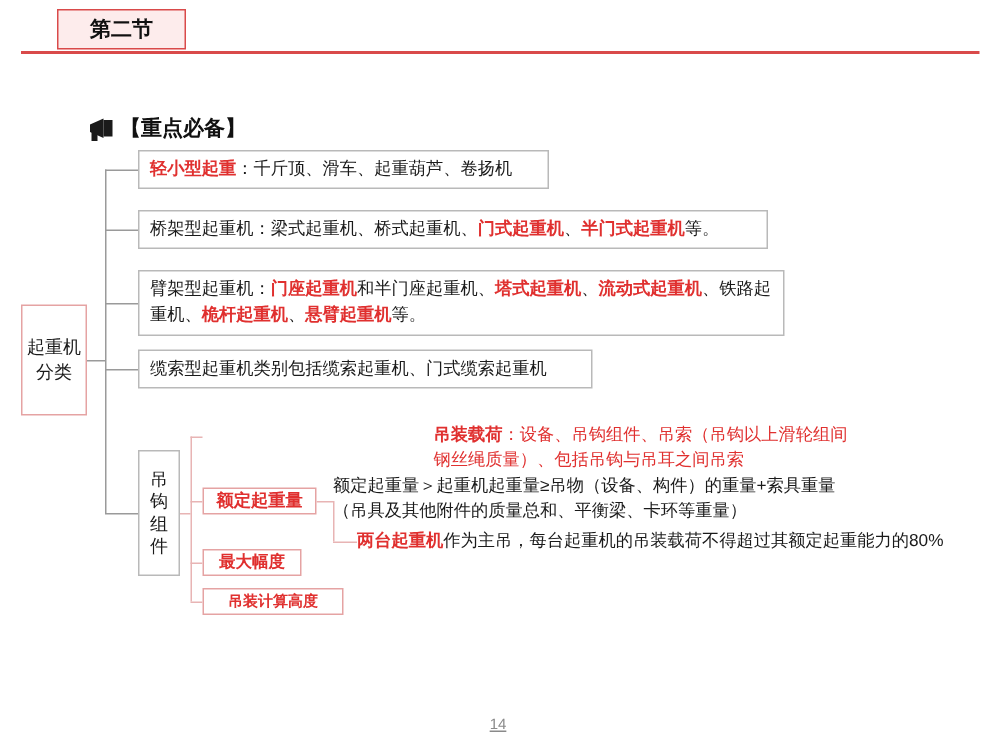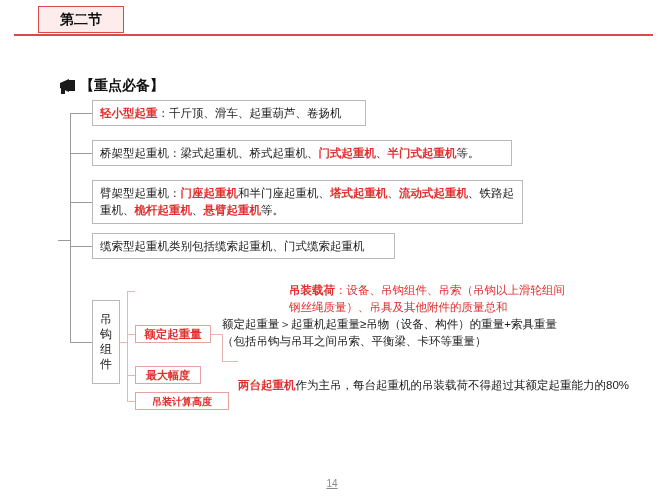--- a/index.html
+++ b/index.html
@@ -107,21 +107,21 @@
   #node-load    { left: 135px; top: 282px; width: 430px; height: 40px;
                   border: none; background: transparent; padding: 0;
                   align-items: flex-start; justify-content: flex-end; }
   #node-rated   { left: 135px; top: 325px; width: 76px; height: 18px;
                   border: 1px solid #e5a3a3; background: #ffffff;
                   justify-content: center; padding: 0; }
   #node-rated-desc { left: 222px; top: 313px; width: 343px; height: 40px;
                   border: none; background: transparent; padding: 0;
                   align-items: center; }
   #node-two     { left: 238px; top: 352px; width: 416px; height: 18px;
-                  border: none; background: transparent; padding: 0; margin-top: 24px; }
+                  border: none; background: transparent; padding: 0; }
   #node-span    { left: 135px; top: 366px; width: 66px; height: 18px;
                   border: 1px solid #e5a3a3; background: #ffffff;
                   justify-content: center; padding: 0; }
   #node-height  { left: 135px; top: 392px; width: 94px; height: 18px;
                   border: 1px solid #e5a3a3; background: #ffffff;
                   justify-content: center; padding: 0; }
   .leaf-text {
     font-size: 11.5px;
     line-height: 17px;
     color: #1a1a1a;
@@ -178,20 +178,23 @@
   <div class="line hline" style="left:120px; top:342px; width:7px; background:#e8b4b4;"></div>
   <div class="line hline" style="left:127px; top:291px; width:8px; background:#e8b4b4;"></div>
   <div class="line hline" style="left:127px; top:334px; width:8px; background:#e8b4b4;"></div>
   <div class="line hline" style="left:127px; top:375px; width:8px; background:#e8b4b4;"></div>
   <div class="line hline" style="left:127px; top:401px; width:8px; background:#e8b4b4;"></div>
 
   <div class="line hline" style="left:211px; top:334px; width:11px; background:#e8b4b4;"></div>
   <div class="line vline" style="left:222px; top:334px; height:27px; background:#e8b4b4;"></div>
   <div class="line hline" style="left:222px; top:361px; width:16px; background:#e8b4b4;"></div>
 
+  <div class="node" id="root-node">
+    <span>起重机分类</span>
+  </div>
 
   <div class="node" id="node-bridge">
     <span>
       <span>桥架型起重机</span><span>：梁式起重机、桥式起重机、</span><span class="redb">门式起重机</span><span>、</span><span class="redb">半门式起重机</span><span>等。</span>
     </span>
   </div>
 
   <div class="node" id="node-light">
     <span>
       <span class="redb">轻小型起重</span><span>：千斤顶、滑车、起重葫芦、卷扬机</span>
@@ -208,32 +211,32 @@
     <span>缆索型起重机类别包括缆索起重机、门式缆索起重机</span>
   </div>
 
   <div class="node" id="node-basic">
     <span>吊钩组件</span>
   </div>
 
   <div class="node leaf-text" id="node-load">
     <span>
       <span class="redb">吊装载荷</span><span class="red">：设备、吊钩组件、吊索（吊钩以上滑轮组间</span><br>
-      <span class="red">钢丝绳质量）、吊具及其他附件的质量总和</span>
+      <span class="red">钢丝绳质量）、包括吊钩与吊耳之间吊索</span>
     </span>
   </div>
 
   <div class="node" id="node-rated">
     <span class="redb" style="font-size:11.5px;">额定起重量</span>
   </div>
 
   <div class="node leaf-text" id="node-rated-desc">
     <span>
       <span>额定起重量＞起重机起重量≥吊物（设备、构件）的重量+索具重量</span><br>
-      <span>（包括吊钩与吊耳之间吊索、平衡梁、卡环等重量）</span>
+      <span>（吊具及其他附件的质量总和、平衡梁、卡环等重量）</span>
     </span>
   </div>
 
   <div class="node leaf-text" id="node-two">
     <span>
       <span class="redb">两台起重机</span><span>作为主吊，每台起重机的吊装载荷不得超过其额定起重能力的80%</span>
     </span>
   </div>
 
   <div class="node" id="node-span">

